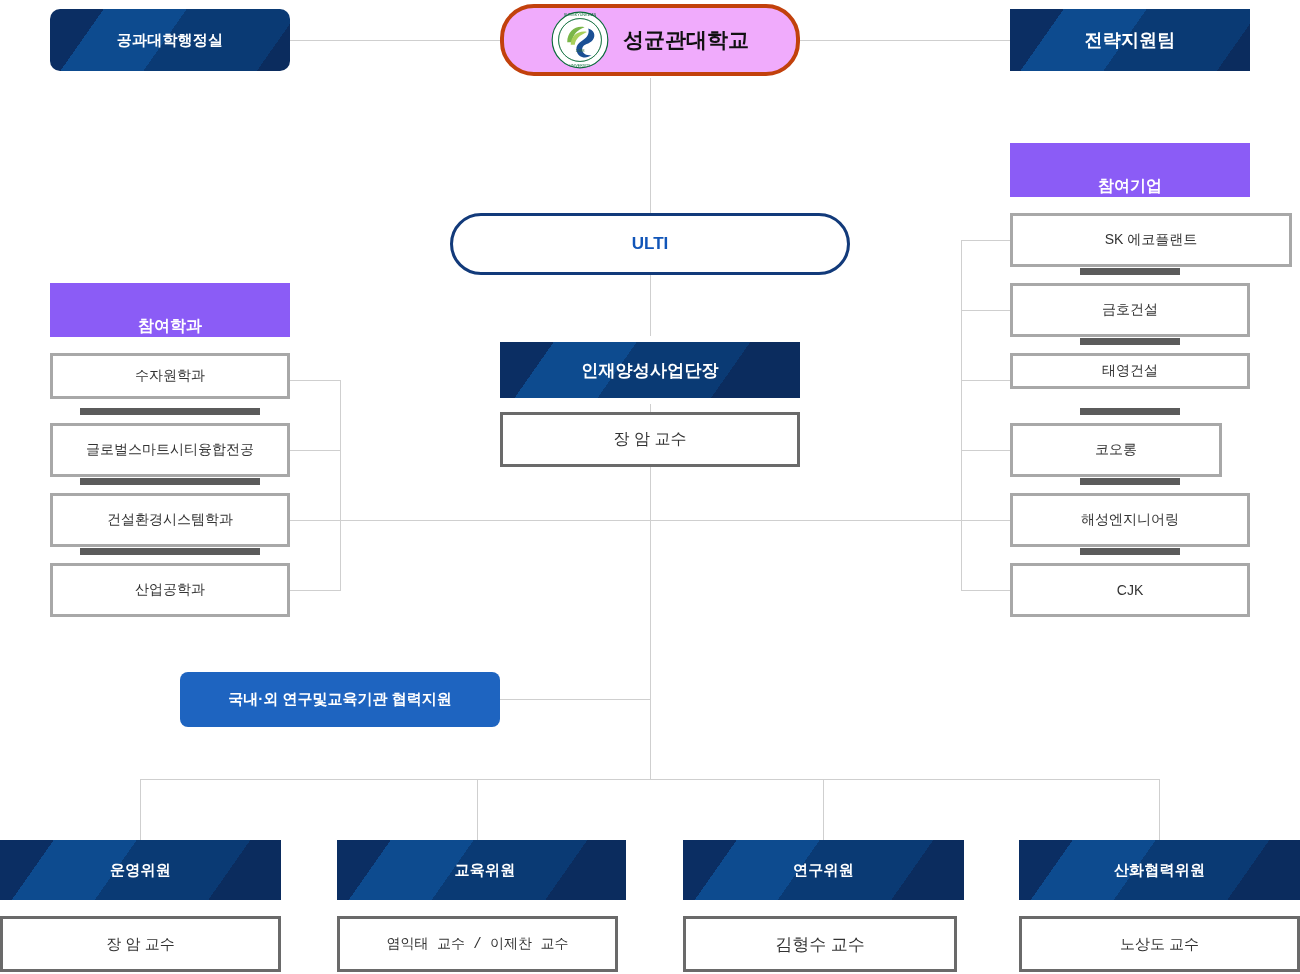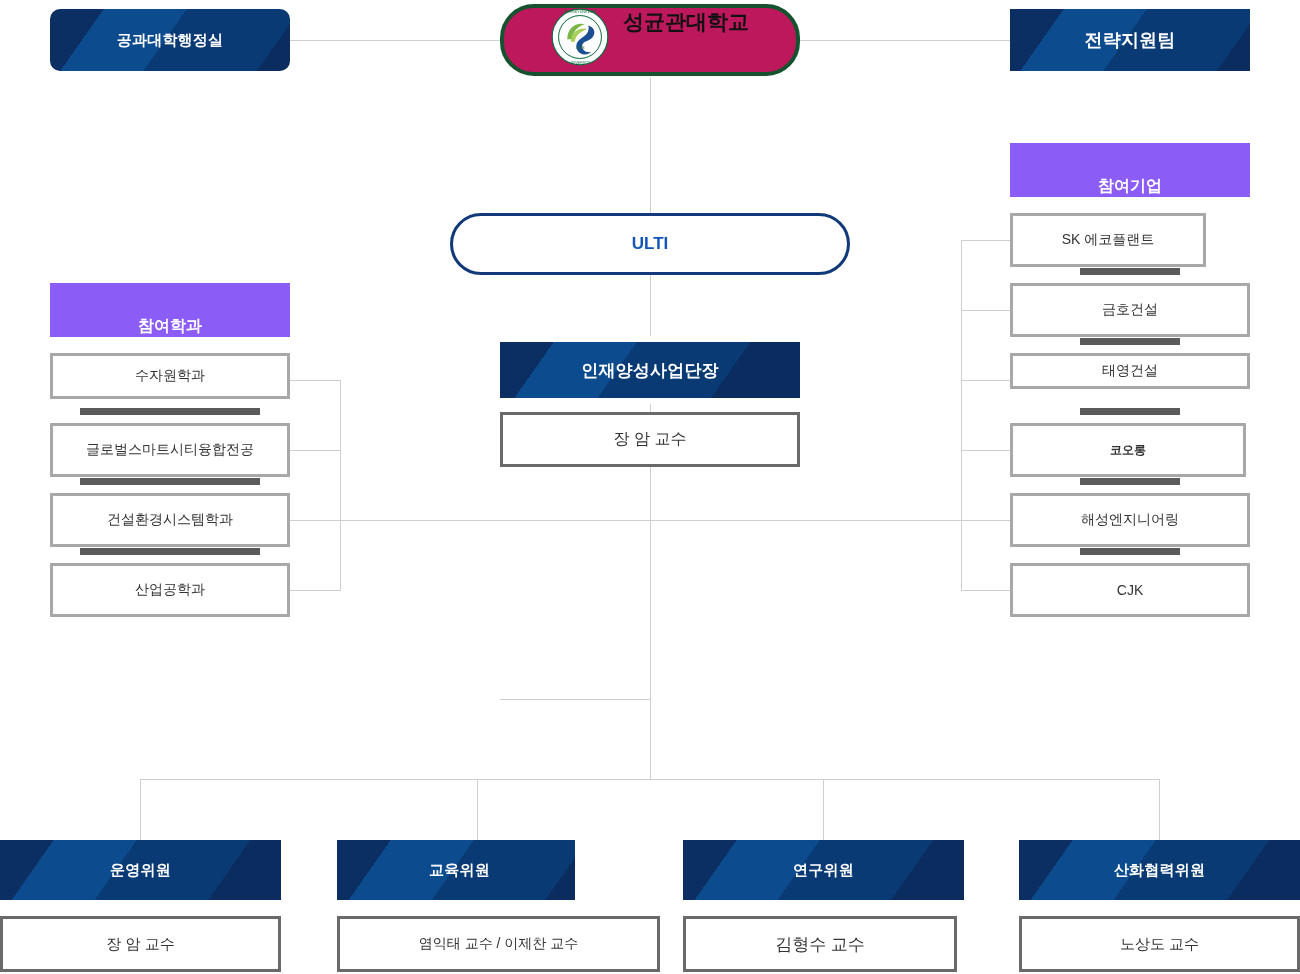--- a/index.html
+++ b/index.html
@@ -53,24 +53,24 @@
     color: #333333;
   }
   .wbox.dk { border-color: #6a6a6a; }
 
   
   .tab { position: absolute; background: #5b5b5b; }
 
   
   .uni {
     position: absolute;
-    border: 4px solid #14532d;
+    border: 4px solid #c2410c;
     border-radius: 34px;
-    background: #be185d;
-    display: flex; justify-content: center;
+    background: #f0abfc;
+    display: flex; align-items: center; justify-content: center;
     gap: 14px;
   }
   .uni .ttl { font-size: 21px; font-weight: bold; color: #111111; }
 
   .emblem { width: 58px; height: 58px; flex: 0 0 58px; }
 
   
   .ulti {
     position: absolute;
     border: 3px solid #123a7a;
@@ -185,61 +185,64 @@
   <div class="tab" style="left:80px; top:548px; width:180px; height:7px;"></div>
 
   <div class="wbox" style="left:50px; top:563px; width:240px; height:54px; font-size:14px;">
     <span>산업공학과</span>
   </div>
 
   <div class="solidblue" style="left:1010px; top:143px; width:240px; height:54px; font-size:16px;">
     <span>참여기업</span>
   </div>
 
-  <div class="wbox" style="left:1010px; top:213px; width:196px; height:54px; font-size:14px;">
+  <div class="wbox" style="left:1010px; top:213px; width:282px; height:54px; font-size:14px;">
     <span>SK 에코플랜트</span>
   </div>
   <div class="tab" style="left:1080px; top:268px; width:100px; height:7px;"></div>
 
   <div class="wbox" style="left:1010px; top:283px; width:240px; height:54px; font-size:14px;">
     <span>금호건설</span>
   </div>
   <div class="tab" style="left:1080px; top:338px; width:100px; height:7px;"></div>
 
   <div class="wbox" style="left:1010px; top:353px; width:240px; height:36px; font-size:14px;">
     <span>태영건설</span>
   </div>
   <div class="tab" style="left:1080px; top:408px; width:100px; height:7px;"></div>
 
-  <div class="wbox" style="left:1010px; top:423px; width:236px; height:54px; font-size:12px;font-weight:bold;">
+  <div class="wbox" style="left:1010px; top:423px; width:212px; height:54px; font-size:14px;">
     <span>코오롱</span>
   </div>
   <div class="tab" style="left:1080px; top:478px; width:100px; height:7px;"></div>
 
   <div class="wbox" style="left:1010px; top:493px; width:240px; height:54px; font-size:14px;">
     <span>해성엔지니어링</span>
   </div>
   <div class="tab" style="left:1080px; top:548px; width:100px; height:7px;"></div>
 
   <div class="wbox" style="left:1010px; top:563px; width:240px; height:54px; font-size:14px;">
     <span>CJK</span>
   </div>
 
+  <div class="pill" style="left:180px; top:672px; width:320px; height:55px;">
+    <span>국내·외 연구및교육기관 협력지원</span>
+  </div>
 
   <div class="striped" style="left:0px; top:840px; width:281px; height:60px; font-size:15px;">
     <span>운영위원</span>
   </div>
   <div class="wbox dk" style="left:0px; top:916px; width:281px; height:56px; font-size:15px;">
     <span>장 암 교수</span>
   </div>
 
-  <div class="striped" style="left:337px; top:840px; width:238px; height:60px; font-size:15px;padding-left:7px;">
+  <div class="striped" style="left:337px; top:840px; width:289px; height:60px; font-size:15px;padding-left:7px;">
     <span>교육위원</span>
   </div>
-  <div class="wbox dk" style="left:337px; top:916px; width:323px; height:56px; font-size:14px;">
+  <div class="wbox dk" style="left:337px; top:916px; width:281px; height:56px; font-size:14px;font-family:Liberation Mono, monospace;">
     <span>염익태 교수 / 이제찬 교수</span>
   </div>
 
   <div class="striped" style="left:683px; top:840px; width:281px; height:60px; font-size:15px;">
     <span>연구위원</span>
   </div>
   <div class="wbox dk" style="left:683px; top:916px; width:274px; height:56px; font-size:17px;">
     <span>김형수 교수</span>
   </div>
 

